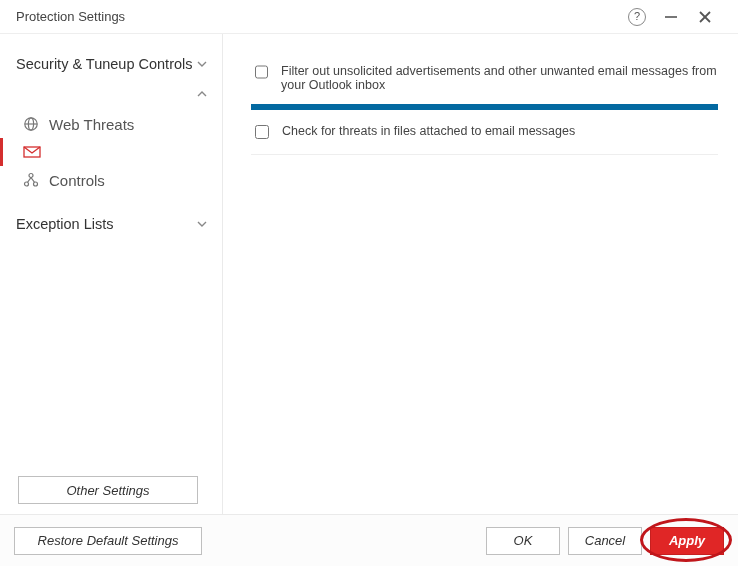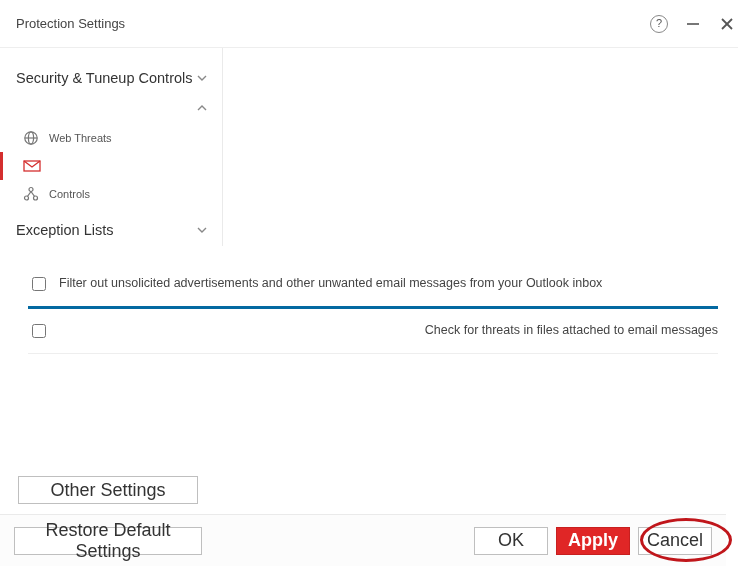--- a/index.html
+++ b/index.html
@@ -9,41 +9,40 @@
     background: #fff;
     width: 738px;
     height: 566px;
     overflow: hidden;
     color: #333;
     position: relative;
   }
   .titlebar {
     display: flex;
     align-items: center;
-    height: 48px;
-    padding: 0 2px 0 16px;
+    height: 34px;
+    padding: 0 24px 0 16px;
     font-size: 13px;
     color: #444;
     border-bottom: 1px solid #eee;
   }
   .titlebar .spacer { flex: 1; }
   .title-icons { display: flex; align-items: center; gap: 16px; }
   .title-icons span, .title-icons .help {
     display: inline-flex; align-items: center; justify-content: center;
     width: 18px; height: 18px; color: #555;
     cursor: pointer;
   }
   .help {
     border: 1px solid #888; border-radius: 50%;
     font-size: 11px; line-height: 1;
   }
   .content {
     display: flex;
     height: calc(100% - 34px - 52px);
-    flex-direction: column;
   }
   .sidebar {
     width: 223px;
     border-right: 1px solid #eaeaea;
     padding-top: 14px;
   }
   .section {
     padding: 8px 14px 8px 16px;
     display: flex;
     align-items: center;
@@ -51,21 +50,21 @@
     color: #333;
     cursor: pointer;
   }
   .section .chev { margin-left: auto; color: #888; }
   .subitems { padding: 2px 0 6px 0; }
   .subitem {
     display: flex;
     align-items: center;
     height: 28px;
     padding: 0 10px 0 20px;
-    font-size: 11px;
+    font-size: 15px;
     color: #555;
     border-left: 3px solid transparent;
     cursor: pointer;
   }
   .subitem.active {
     color: #d42e2e;
     border-left: 3px solid #d42e2e;
   }
   .subitem .icn {
     width: 20px; display: inline-flex; align-items: center; margin-right: 6px;
@@ -74,49 +73,50 @@
     flex: 1;
     padding: 24px 20px 0 28px;
   }
   .opt {
     display: flex;
     align-items: flex-start;
     gap: 10px;
     font-size: 12.5px;
     color: #444;
     padding: 6px 0 12px 0;
-    border-bottom: 3px solid #0369a1;
+    border-bottom: 6px solid #0369a1;
     margin-bottom: 8px;
   }
-  .opt:last-child { border-bottom: 1px solid #eee; justify-content: space-between; }
+  .opt:last-child { border-bottom: 1px solid #eee; }
   .opt input[type=checkbox] {
     width: 14px; height: 14px; margin-top: 1px;
     accent-color: #888;
   }
   .footer {
     position: absolute;
-    bottom: 0; left: 0; right: 12px;
+    bottom: 0; left: 0; right: 0;
     height: 52px;
     border-top: 1px solid #eaeaea;
     display: flex;
     align-items: center;
     padding: 0 14px;
     background: #fcfcfc;
   }
   .btn {
     height: 28px;
     padding: 0 18px;
-    font-size: 18px;
+    font-size: 13px;
     background: #fff;
     border: 1px solid #bfbfbf;
     color: #333;
     cursor: pointer;
     display: inline-flex;
     align-items: center;
     justify-content: center;
+    font-style: italic;
   }
   .btn.other { width: 180px; position: absolute; left: 18px; bottom: 62px; }
   .btn.restore { width: 188px; }
   .footer .spacer { flex: 1; }
   .rightbtns { display: flex; gap: 8px; align-items: center; }
   .btn.ok { width: 74px; }
   .btn.cancel { width: 74px; }
   .btn.apply {
     width: 74px;
     background: #e02626;
@@ -204,21 +204,21 @@
               <circle cx="3.5" cy="12" r="2" fill="none" stroke="#777" stroke-width="1.2"></circle>
               <circle cx="12.5" cy="12" r="2" fill="none" stroke="#777" stroke-width="1.2"></circle>
               <line x1="8" y1="5.5" x2="4.5" y2="10.3" stroke="#777" stroke-width="1.2"></line>
               <line x1="8" y1="5.5" x2="11.5" y2="10.3" stroke="#777" stroke-width="1.2"></line>
             </svg>
         </span>
         <span>Controls</span>
       </div>
     </div>
 
-    <div class="section" style="">
+    <div class="section" style="margin-top:8px;">
       <span>Exception Lists</span>
       <span class="chev">
         <svg width="12" height="12" viewBox="0 0 12 12">
             <polyline points="2,4 6,8 10,4" fill="none" stroke="#888" stroke-width="1.4"></polyline>
           </svg>
       </span>
     </div>
 
   </div>
 
@@ -234,18 +234,18 @@
   </div>
 </div>
 
 <button class="btn other">Other Settings</button>
 
 <div class="footer">
   <button class="btn restore">Restore Default Settings</button>
   <span class="spacer"></span>
   <div class="rightbtns">
     <button class="btn ok">OK</button>
+    <button class="btn cancel">Cancel</button>
     <button class="btn apply">Apply</button>
-    <button class="btn cancel">Cancel</button>
   </div>
 </div>
 
 <div class="ring"></div>
 
 </body></html>

